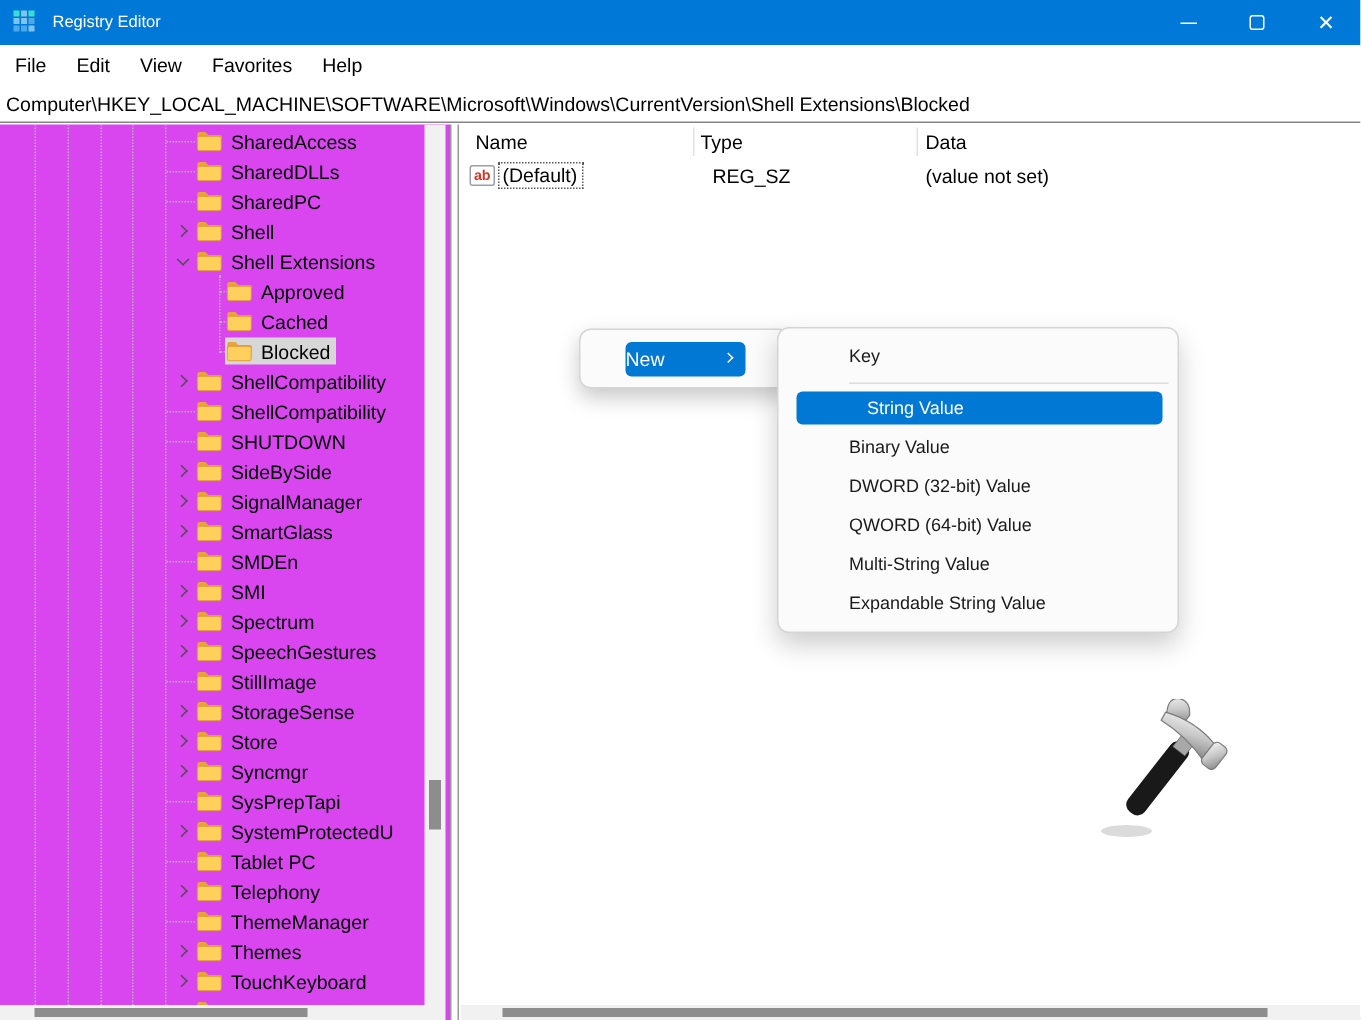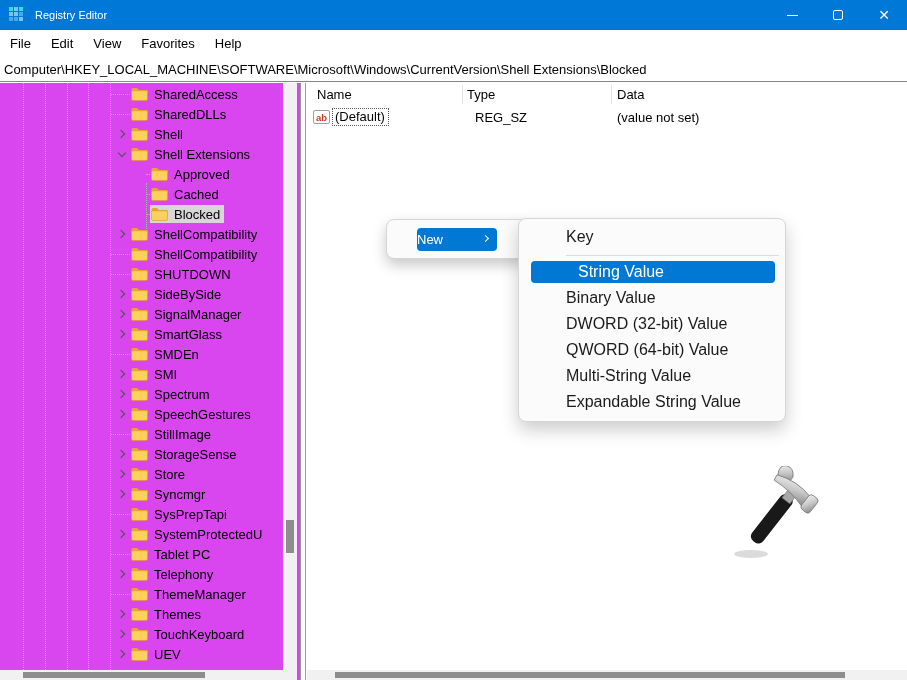--- a/index.html
+++ b/index.html
@@ -93,21 +93,21 @@
     background:#0078d4; border-radius:4px; color:#fff;
     display:flex; align-items:center; justify-content:flex-start; }
   .newmenu-arrow { position:absolute; right:9px; top:8px; width:5px; height:5px;
     border-right:1.5px solid #fff; border-bottom:1.5px solid #fff; transform:rotate(-45deg); }
 
   
   .submenu { position:absolute; left:518px; top:218px; width:268px;
     background:#fbfbfb; border:1px solid #d5d5d5; border-radius:8px;
     box-shadow:0 8px 18px rgba(0,0,0,.20); padding:5px 0 6px; z-index:40; }
   .sm-item { height:26px; display:flex; align-items:center; padding-left:47px;
-    font-size:16px; color:#1a1a1a; }
+    font-size:12px; color:#1a1a1a; }
   .sm-item.hl { height:22px; margin:2px 10px 2px 12px; 
     background:#0078d4; color:#fff; border-radius:4px; }
   .sm-sep { height:1px; background:#dcdcdc; margin:5px 6px 5px 47px; }
 
   
   .hammer { position:absolute; left:733px; top:466px; width:90px; height:96px; z-index:20; }
 </style>
 </head>
 <body>
 
@@ -175,20 +175,32 @@
           <span class="folder">
             <svg width="17" height="14" viewBox="0 0 17 14" xmlns="http://www.w3.org/2000/svg">
               <path d="M0.5 2.5 a1.5 1.5 0 0 1 1.5 -1.5 h4 l1.8 2 h7.7 a1.5 1.5 0 0 1 1.5 1.5 v1 h-16.5 z" fill="#e8a33c"></path>
               <rect x="0.5" y="3.8" width="16" height="9.7" rx="1.5" fill="#ffd15c" stroke="#d9952e" stroke-width="0.6"></rect>
             </svg>
           </span>
           <span class="tree-label">SharedDLLs</span>
         </span>
       </div>
       <div class="tree-row">
+        <span class="conn d0"></span>
+        <span class="content d0">
+          <span class="folder">
+            <svg width="17" height="14" viewBox="0 0 17 14" xmlns="http://www.w3.org/2000/svg">
+              <path d="M0.5 2.5 a1.5 1.5 0 0 1 1.5 -1.5 h4 l1.8 2 h7.7 a1.5 1.5 0 0 1 1.5 1.5 v1 h-16.5 z" fill="#e8a33c"></path>
+              <rect x="0.5" y="3.8" width="16" height="9.7" rx="1.5" fill="#ffd15c" stroke="#d9952e" stroke-width="0.6"></rect>
+            </svg>
+          </span>
+          <span class="tree-label">SharedPC</span>
+        </span>
+      </div>
+      <div class="tree-row">
         <span class="chev right"></span>
         <span class="content d0">
           <span class="folder">
             <svg width="17" height="14" viewBox="0 0 17 14" xmlns="http://www.w3.org/2000/svg">
               <path d="M0.5 2.5 a1.5 1.5 0 0 1 1.5 -1.5 h4 l1.8 2 h7.7 a1.5 1.5 0 0 1 1.5 1.5 v1 h-16.5 z" fill="#e8a33c"></path>
               <rect x="0.5" y="3.8" width="16" height="9.7" rx="1.5" fill="#ffd15c" stroke="#d9952e" stroke-width="0.6"></rect>
             </svg>
           </span>
           <span class="tree-label">Shell</span>
         </span>

